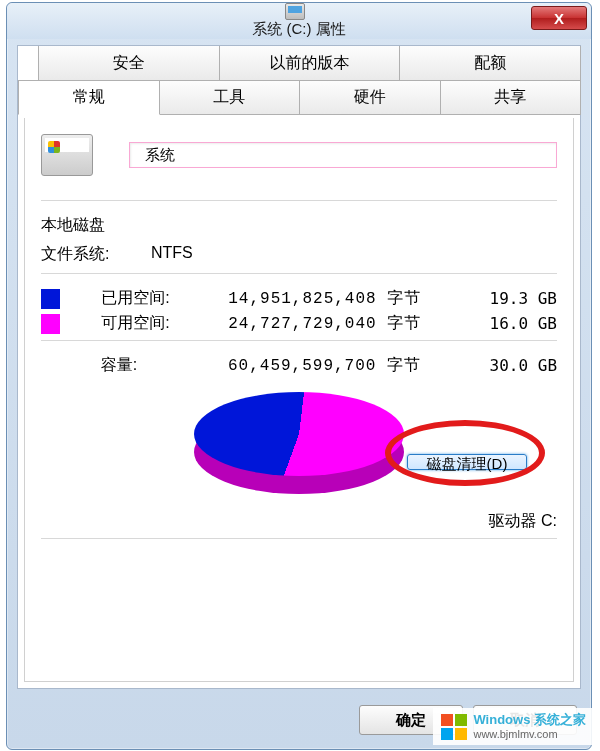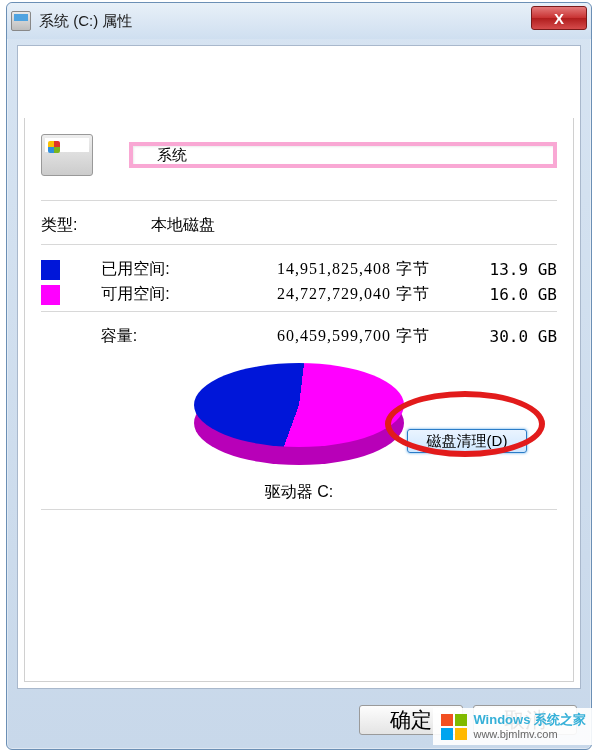--- a/index.html
+++ b/index.html
@@ -18,24 +18,25 @@
       width: 586px; height: 748px;
       background: linear-gradient(to bottom, #d7e4f2 0%, #c8d8ea 100%);
       border: 1px solid #6b8fb5;
       border-radius: 6px;
       box-shadow: 0 0 0 1px rgba(255,255,255,0.4) inset;
     }
     .titlebar {
       height: 36px;
       display: flex;
       align-items: center;
-      padding: 0 4px;
+      padding: 0 18px;
       background: linear-gradient(to bottom, #e8f0f8, #cfdff0);
       border-radius: 6px 6px 0 0;
       position: relative;
+      flex-direction: column;
     }
     .titlebar .icon-drive {
       width: 20px; height: 20px; margin-right: 8px;
       background: linear-gradient(to bottom,#e8e8e8,#bdbdbd);
       border:1px solid #888; border-radius:2px;
       position: relative;
     }
     .titlebar .icon-drive::after {
       content:""; position:absolute; left:2px; right:2px; top:2px; height:7px;
       background:#4fa3e0;
@@ -92,72 +93,72 @@
     .drive-icon-lg::before {
       content:""; position:absolute; left:3px; top:3px; right:3px; height:14px;
       background:#fff;
     }
     .drive-icon-lg::after {
       content:""; position:absolute; left:6px; top:6px; width:12px; height:12px;
       background: conic-gradient(#e0342a 0 90deg,#7ab51d 90deg 180deg,#2f8fdd 180deg 270deg,#fbc204 270deg 360deg);
       border-radius:2px;
     }
     .name-input {
-      flex:1; height:26px; border:4px solid #f9a8d4;
-      padding:0 24px; font-size:15px;
+      flex:1; height:26px; border:1px solid #f9a8d4;
+      padding:0 15px; font-size:15px;
       box-shadow: inset 1px 1px 2px rgba(0,0,0,0.08);
     }
     .hr { border:none; border-top:1px solid #d8d8d8; margin:6px 0 14px; }
     .kv { display:flex; margin-bottom:8px; font-size:16px; }
     .kv .k { width:110px; }
     .kv .v { }
     .space-row { display:flex; align-items:center; margin:4px 0; font-size:16px;gap:31px; }
     .swatch { width:20px; height:20px; margin-right:10px; }
     .sw-used { background:#0016d9; }
     .sw-free { background:#ff00ff; }
     .space-label { width:100px; }
-    .space-bytes { width:210px; text-align:right; font-family: Liberation Serif, serif; letter-spacing:1px; }
+    .space-bytes { width:210px; font-family: Liberation Mono, monospace; letter-spacing:1px; }
     .space-gb { width:100px; text-align:right; font-family: Consolas, monospace; }
     .pie-area { text-align:center; margin:16px 0 6px; position:relative; }
     .pie-wrap { display:inline-block; position:relative; width:210px; height:110px; }
     .pie-base {
       position:absolute; left:0; top:18px; width:210px; height:84px;
       border-radius:50%; background:#b800b8;
     }
     .pie-top {
       position:absolute; left:0; top:0; width:210px; height:84px;
       border-radius:50%;
       background: conic-gradient(from 200deg, #0016d9 0 167deg, #ff00ff 167deg 360deg);
     }
-    .drive-letter { text-align:center; font-size:16px; margin-top:6px; }
+    .drive-letter { text-align:right; font-size:16px; margin-top:6px; }
     .red-ring {
       position:absolute; right:12px; bottom:46px;
       width:160px; height:66px; border:6px solid #e21b1b; border-radius:50%;
       pointer-events:none;
     }
     .cleanup-btn {
-      position:absolute; right:30px; bottom:50px;
-      width:120px; height:24px;
+      position:absolute; right:30px; bottom:62px;
+      width:120px; height:16px;
       background:linear-gradient(to bottom,#eaf4ff,#cfe7ff);
       border:1px solid #2a7cc7; border-radius:3px;
       font-size:15px; cursor:pointer;
       box-shadow: 0 0 3px #5aa7e8;
     }
     .checks { margin-top:76px; }
     .check-row { display:flex; align-items:center; margin:8px 0; font-size:16px; }
     .check-row input { width:16px; height:16px; margin-right:8px; }
     .bottom-buttons {
       position:absolute; right:14px; bottom:14px;
       display:flex; gap:10px;
     }
     .btn {
       width:104px; height:30px;
       background:linear-gradient(to bottom,#fdfdfd,#e4e4e4);
       border:1px solid #9a9a9a; border-radius:3px;
-      font-size:21px; cursor:pointer;
+      font-size:15px; cursor:pointer;font-weight:bold;
     }
     .watermark {
       position:absolute; right:6px; bottom:6px;
       display:flex; align-items:center; gap:6px;
       background:rgba(255,255,255,0.9); padding:4px 8px;
       font-size:13px;
     }
     .wm-logo {
       width:26px; height:26px;
       display:grid; grid-template-columns:1fr 1fr; grid-template-rows:1fr 1fr; gap:2px;
@@ -174,39 +175,55 @@
 <body>
 
 <div class="window">
   <div class="titlebar">
     <div class="icon-drive"></div>
     <div class="title-text">系统 (C:) 属性</div>
     <div class="close-btn">X</div>
   </div>
 
   <div class="content-frame">
+    <div class="tabs">
+      <div class="tabrow row1">
+        <div class="tab">安全</div>
+        <div class="tab">以前的版本</div>
+        <div class="tab">配额</div>
+      </div>
+      <div class="tabrow row2">
+        <div class="tab active">常规</div>
+        <div class="tab">工具</div>
+        <div class="tab">硬件</div>
+        <div class="tab">共享</div>
+      </div>
+    </div>
 
     <div class="panel">
       <div class="row-name">
         <div class="drive-icon-lg"></div>
         <input class="name-input" value="系统" style="">
       </div>
       <hr class="hr">
 
       <div class="kv">
-        <div class="k">类型:</div>
         <div class="v">本地磁盘</div>
+      </div>
+      <div class="kv">
+        <div class="k">文件系统:</div>
+        <div class="v">NTFS</div>
       </div>
       <hr class="hr">
 
       <div class="space-row">
         <div class="swatch sw-used"></div>
         <div class="space-label">已用空间:</div>
         <div class="space-bytes">14,951,825,408 字节</div>
-        <div class="space-gb">13.9 GB</div>
+        <div class="space-gb">19.3 GB</div>
       </div>
       <div class="space-row">
         <div class="swatch sw-free"></div>
         <div class="space-label">可用空间:</div>
         <div class="space-bytes">24,727,729,040 字节</div>
         <div class="space-gb">16.0 GB</div>
       </div>
       <hr class="hr">
 
       <div class="space-row">

